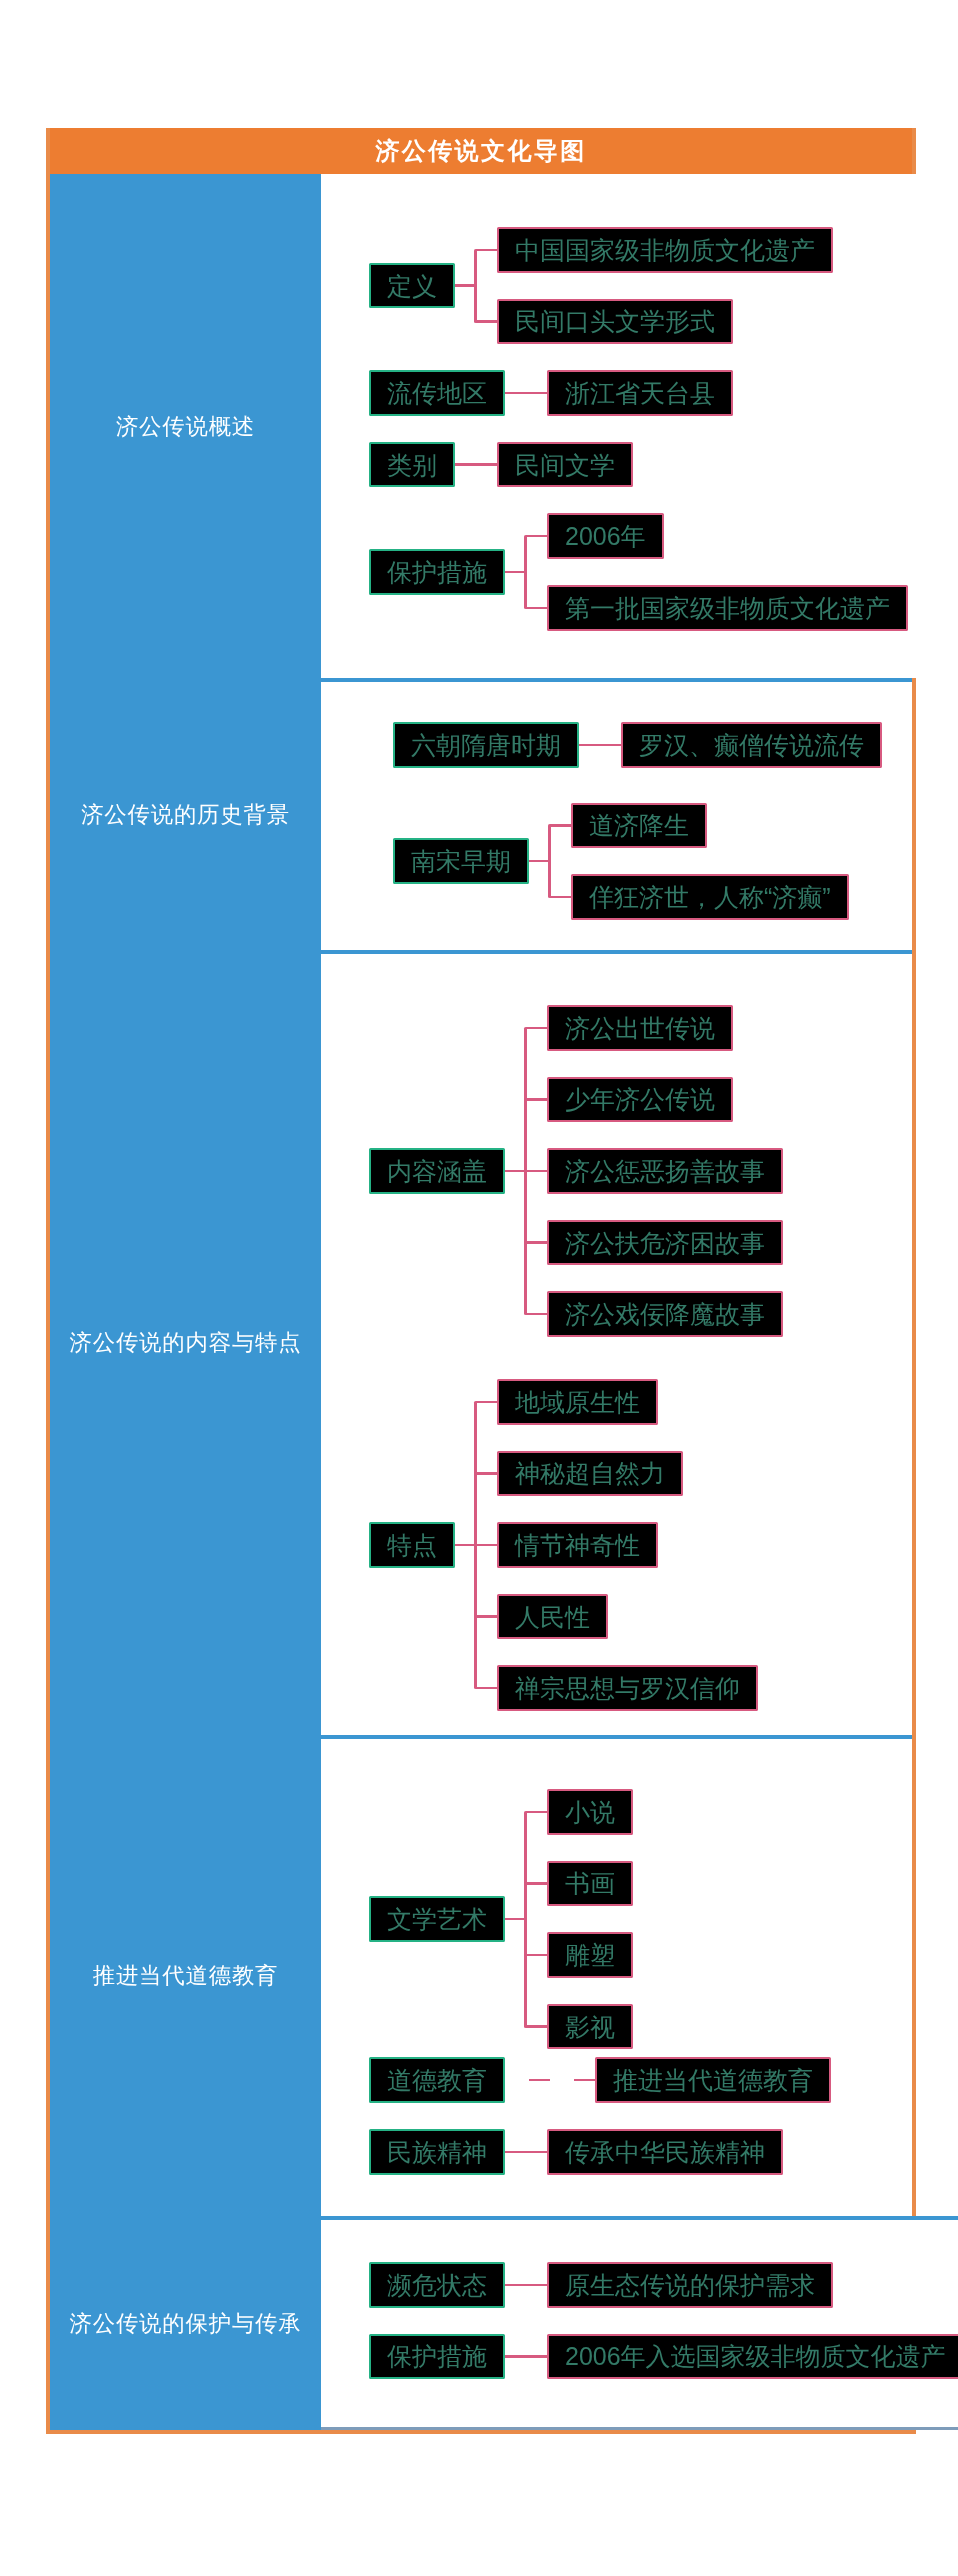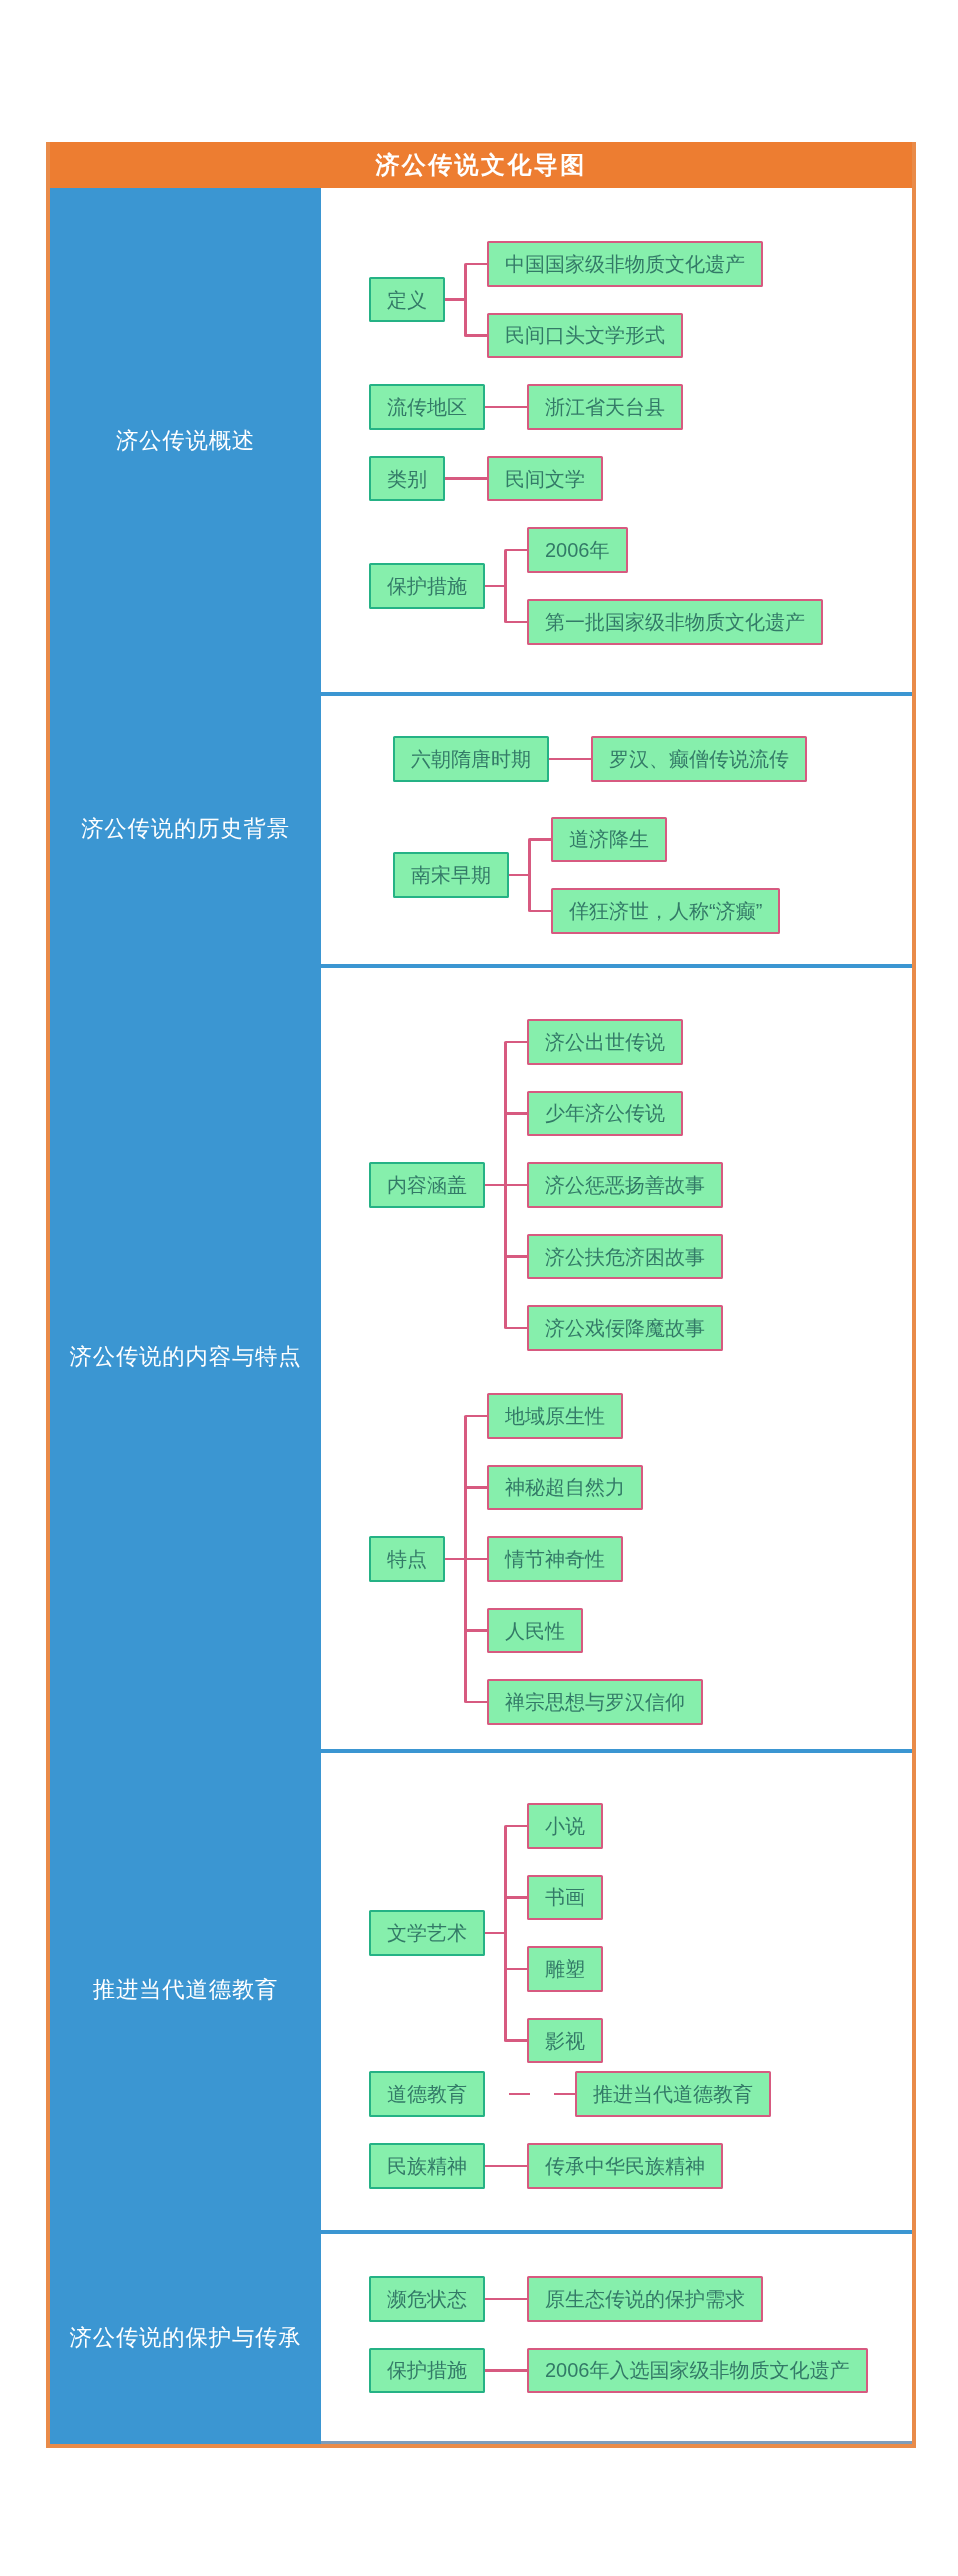--- a/index.html
+++ b/index.html
@@ -11,21 +11,21 @@
     --ntext:#337A67;
     --botline:#7E9CBA;
   }
   *{box-sizing:border-box;}
   html,body{margin:0;padding:0;}
   body{
     width:958px;height:2576px;position:relative;background:#ffffff;
     font-family:"Liberation Sans","DejaVu Sans",sans-serif;
   }
   .canvas{
-    position:absolute;left:46px;top:142px;width:870px;
+    position:absolute;left:46px;top:128px;width:870px;
     border-left:4.8px solid var(--frame);
     border-right:4.8px solid var(--frame);
     border-bottom:4.8px solid var(--frame);
     background:#ffffff;
   }
   .header{
     height:46px;background:var(--orange);
     display:flex;align-items:center;justify-content:center;
     color:#ffffff;font-size:24px;font-weight:bold;letter-spacing:2.4px;
   }
@@ -50,22 +50,22 @@
   .section-3 .content{padding:51px 8px 16px 48px;}
   .section-4 .content{padding:50px 8px 16px 48px;}
   .section-5 .content{padding:42px 8px 0 48px;}
   .section-5 .content{border-bottom:3.2px solid var(--botline);}
   .group{display:flex;align-items:center;}
   .group:not(:first-child){margin-top:26px;}
   .section-2 .group:nth-child(2){margin-top:35px;}
   .section-3 .group:nth-child(2){margin-top:42px;}
   .section-4 .group:nth-child(2){margin-top:8px;gap:24px;}
   .l2box,.l3box{
-    background:#86efac;color:var(--ntext);
-    font-size:20px;line-height:24px;padding:8.8px 16px;
+    background:#000000;color:var(--ntext);
+    font-size:25px;line-height:24px;padding:8.8px 16px;
     white-space:nowrap;border-radius:1.6px;
   }
   .l2box{border:2.4px solid var(--green);}
   .l3box{border:2.4px solid var(--pink);}
   .stub{width:21px;height:2.4px;background:var(--pink);flex:none;}
   .kids{display:flex;flex-direction:column;gap:26px;position:relative;align-items:flex-start;}
   .kids.multi::before{
     content:"";position:absolute;left:-1.6px;top:21.6px;bottom:21.6px;width:2.4px;
     background:var(--pink);border-radius:4.8px;
   }

